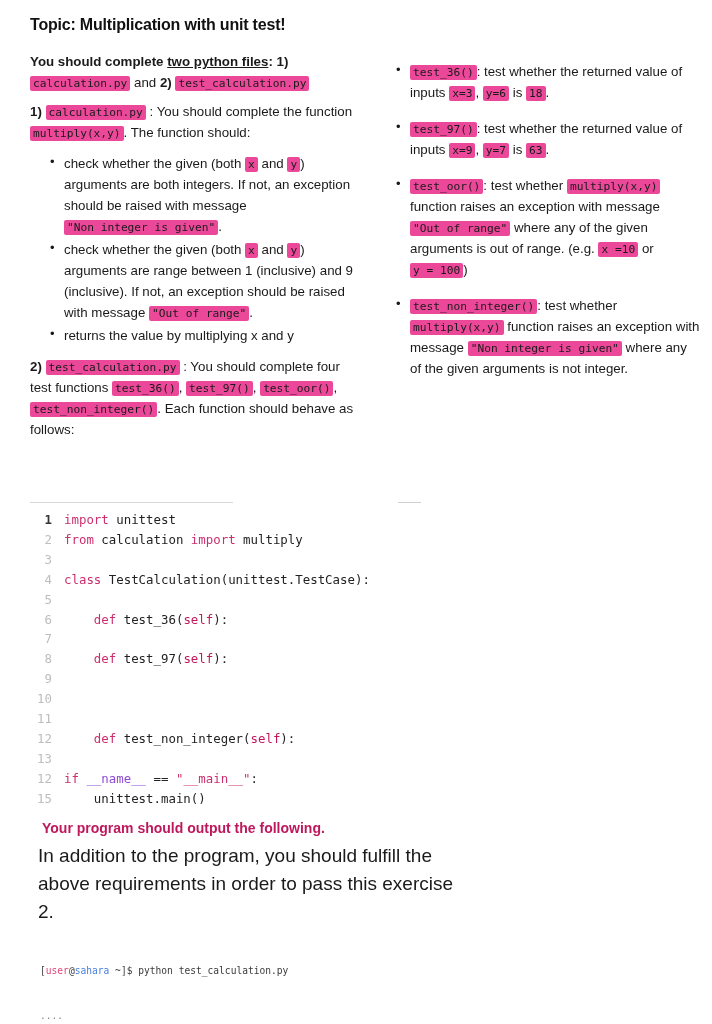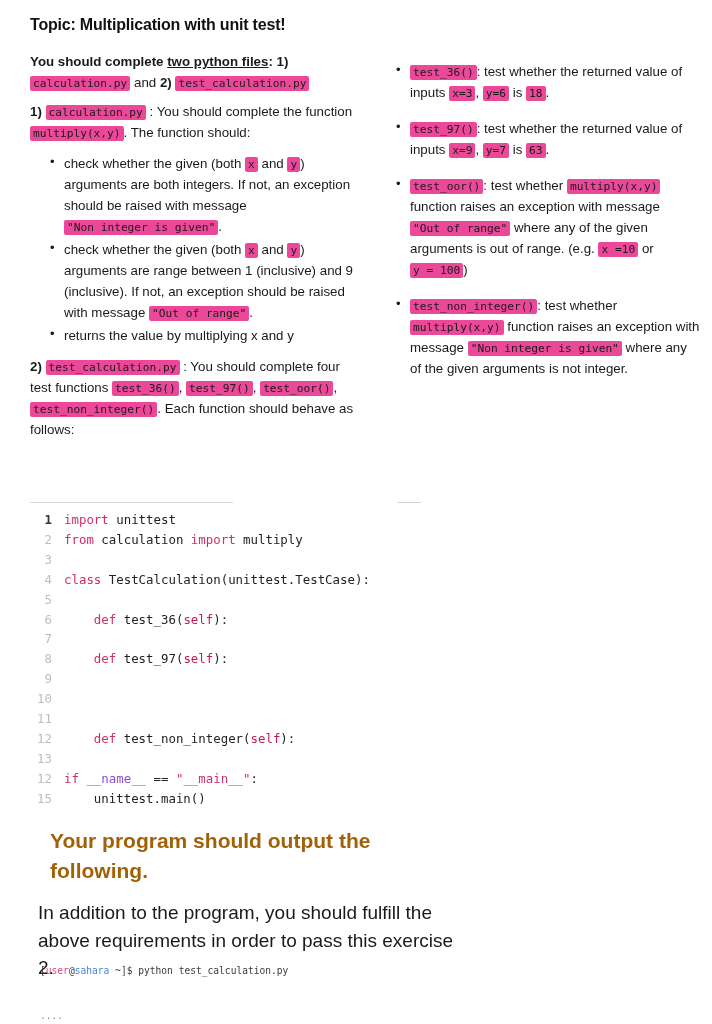--- a/index.html
+++ b/index.html
@@ -136,25 +136,25 @@
   .str { color: #cc2e6e; }
 
   
   .bottom {
     position: absolute;
     left: 38px;
     top: 800px;
     width: 430px;
   }
   .bottom h3 {
-    font-size: 21px;
+    font-size: 14px;
     font-weight: bold;
-    margin: 12px;
+    margin: 4px;
     line-height: 1.45;
-    color: #a16207;
+    color: #be185d;
   }
   .bottom p {
     font-size: 19px;
     line-height: 1.46;
     margin: 0;
     color: #1a1a1a;
   }
 
   
   .term {

